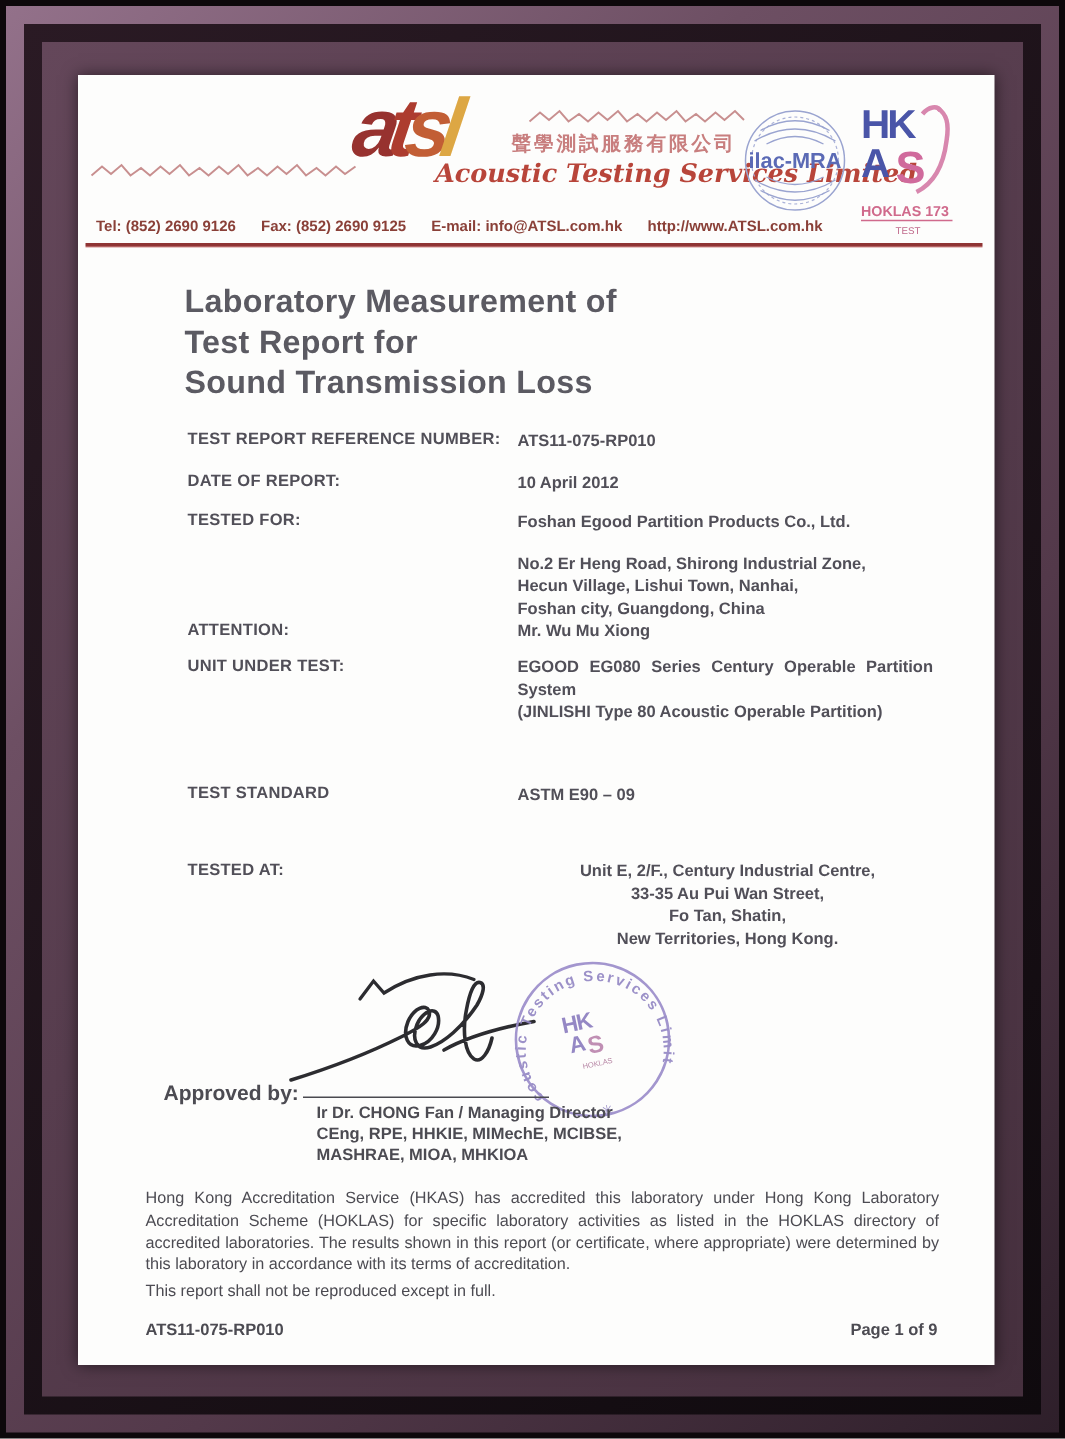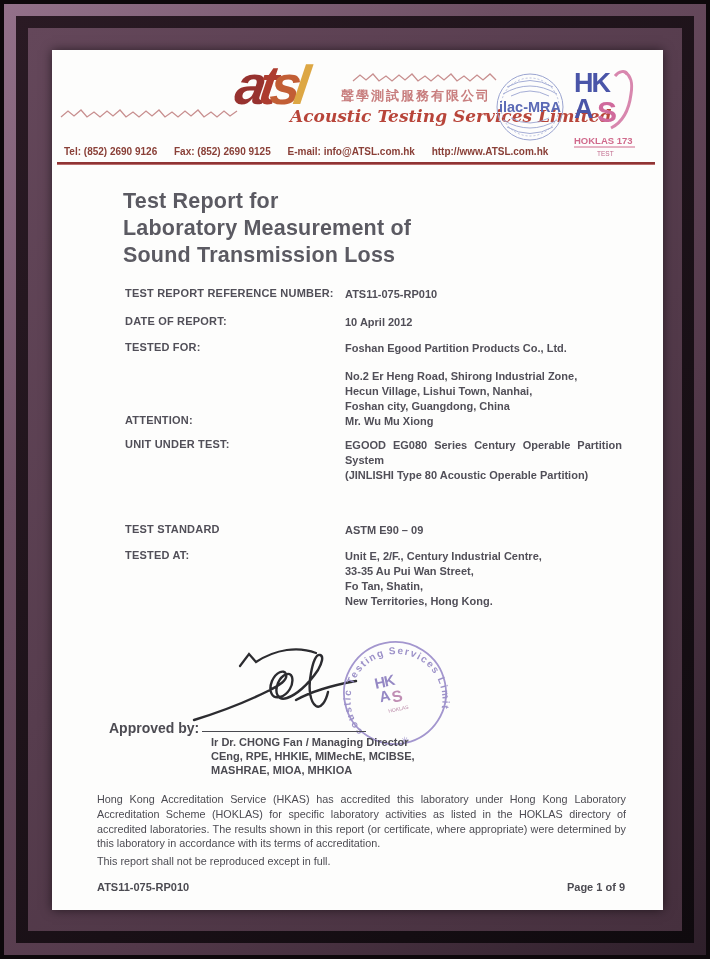--- a/index.html
+++ b/index.html
@@ -45,21 +45,21 @@
   .title { position:absolute; left:71px; top:138px; font-size:21.5px; line-height:27px;
            font-weight:bold; color:#5b5a62; letter-spacing:.2px; }
 
   
   .frow  { position:absolute; left:73px; width:500px; }
   .flabel{ position:absolute; left:0; top:0; font-size:11px; font-weight:bold; color:#514f58;
            letter-spacing:.2px; white-space:nowrap; }
   .fvalue{ margin-left:220px; font-size:11px; line-height:15px; font-weight:bold; color:#514f58; }
   .fvalue.just { width:277px; text-align:justify; }
   .r-ref   {top:237px;} .r-date {top:265px;} .r-for {top:291px;} .r-foraddr {top:319px;}
-  .r-att   {top:364px;} .r-unit {top:388px;} .r-std {top:473px;} .r-at {top:499px;}
+  .r-att   {top:364px;} .r-unit {top:388px;} .r-std {top:473px;} .r-at {top:524px;text-align:center;}
 
   
   .approved  { position:absolute; left:57px; top:670px; font-size:14px; font-weight:bold; color:#4c4b52; }
   .sig-svg   { position:absolute; left:136px; top:590px; }
   .stamp     { position:absolute; left:283px; top:583px; transform:rotate(-12deg); opacity:.92; }
   .sig-line  { position:absolute; left:150px; top:681px; width:164px; border-top:1.7px solid #4a4a50; }
   .signer    { position:absolute; left:159px; top:685px; font-size:11px; line-height:14px;
                font-weight:bold; color:#4c4b52; }
 
   
@@ -119,22 +119,22 @@
 
     <div class="addr2">
       <span>Tel: (852) 2690 9126</span>
       <span>Fax: (852) 2690 9125</span>
       <span>E-mail: info@ATSL.com.hk</span>
       <span>http://www.ATSL.com.hk</span>
     </div>
     <div class="red-rule"></div>
 
     <div class="title">
+      <div>Laboratory Measurement of</div>
       <div>Test Report for</div>
-      <div>Laboratory Measurement of</div>
       <div>Sound Transmission Loss</div>
     </div>
 
     <div class="frow r-ref">
       <span class="flabel">TEST REPORT REFERENCE NUMBER:</span>
       <div class="fvalue">ATS11-075-RP010</div>
     </div>
 
     <div class="frow r-date">
       <span class="flabel">DATE OF REPORT:</span>

